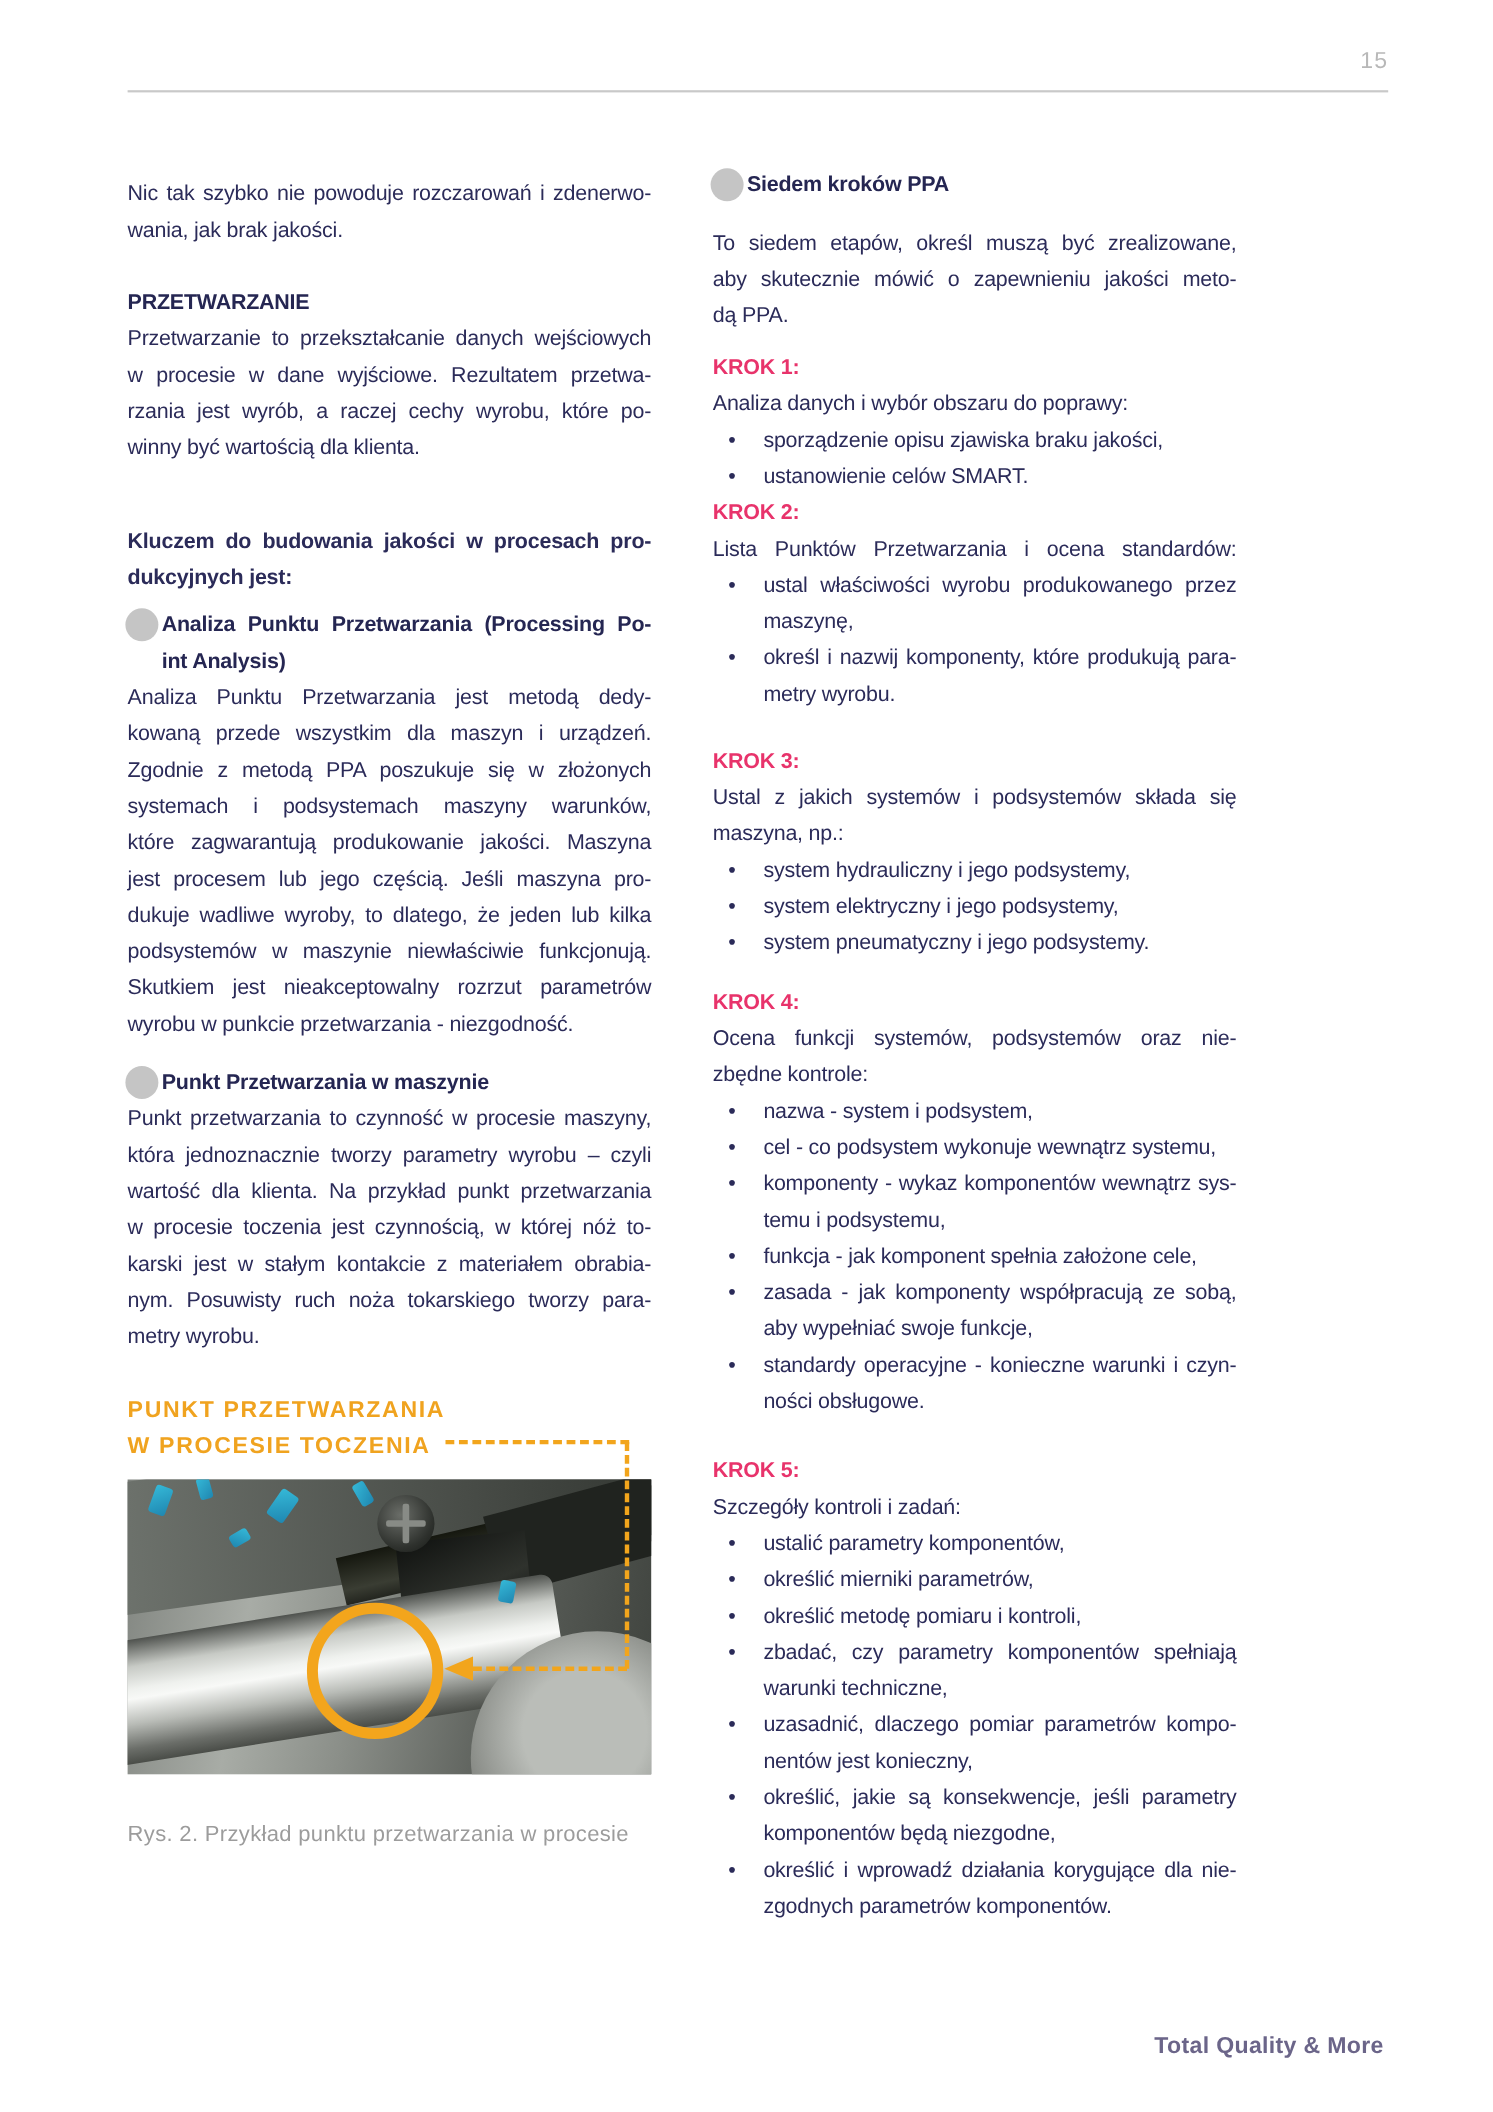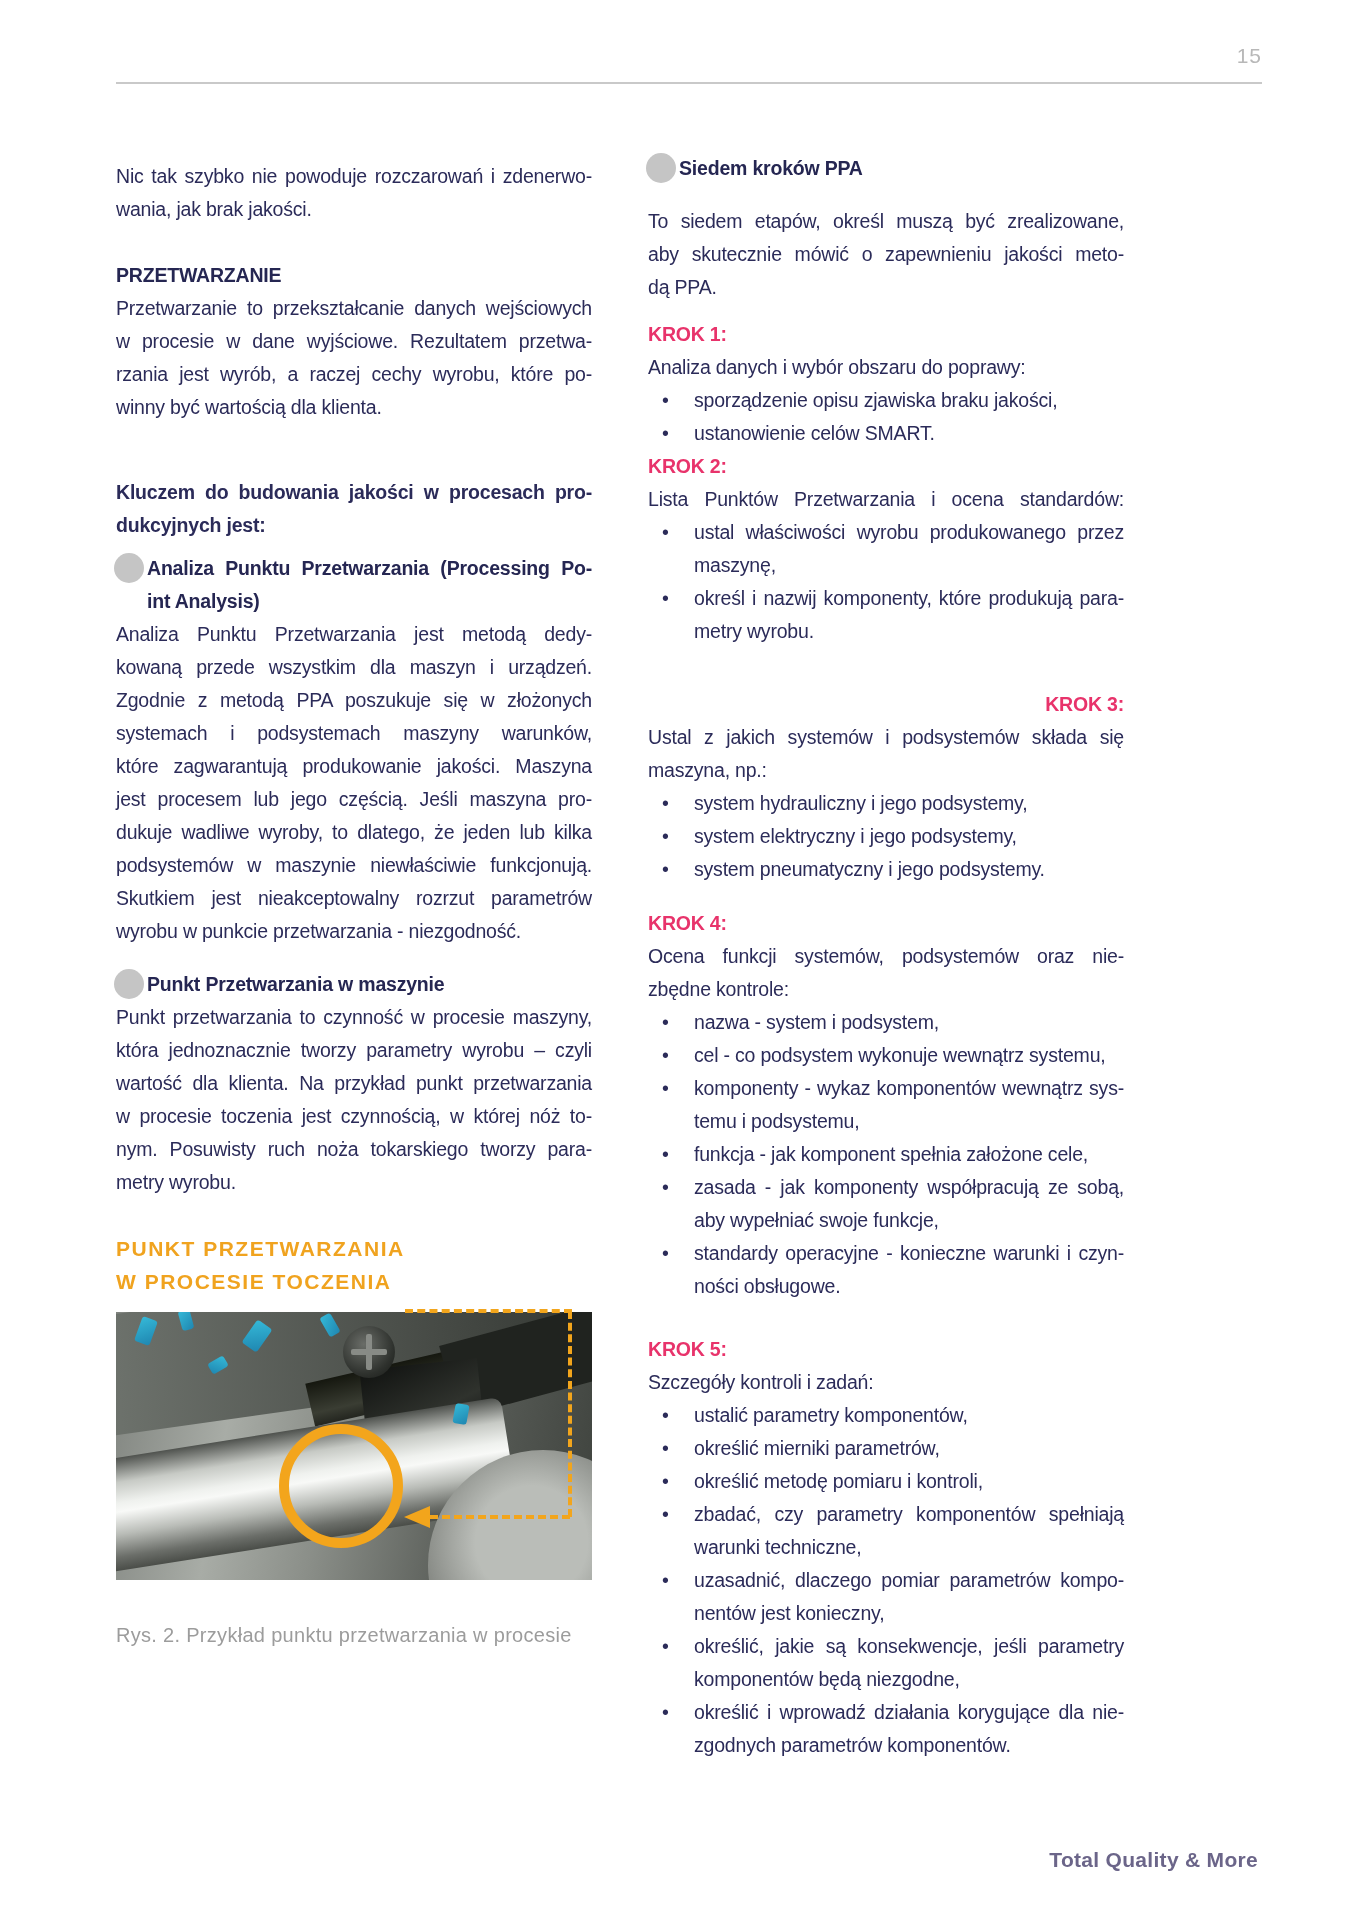--- a/index.html
+++ b/index.html
@@ -18,21 +18,21 @@
   .ln.b1::before{content:"\2022";position:absolute;left:14px;color:#2b2b59;}
   .h-small{font-weight:bold;line-height:33px;margin-top:33px;color:#252652;}
   .lc-p2{margin-top:0;}
   .lc-lead{margin-top:52px;}
   .item-heading{position:relative;padding-left:31px;margin-top:10px;font-weight:bold;color:#252652;}
   .item-heading.one{margin-top:20px;}
   .circle{position:absolute;left:-2px;top:1px;width:30px;height:30px;border-radius:50%;background:#c5c5c5;}
   .rightcol .head-row{position:relative;padding-left:31px;font-weight:bold;color:#252652;line-height:33px;}
   .rc-p{margin-top:20px;}
   .krok{font-weight:bold;color:#e8336b;line-height:33px;}
-  .s1{margin-top:14px;}.s2{}.s3{margin-top:40px;text-align:right;}.s4{margin-top:21px;}.s5{margin-top:30px;}
+  .s1{margin-top:14px;}.s2{}.s3{margin-top:28px;}.s4{margin-top:21px;}.s5{margin-top:30px;}
   .or-title{margin-top:33px;font-weight:bold;color:#f0a31f;letter-spacing:1.5px;line-height:33px;font-size:21px;}
   .photo{position:relative;margin-top:14px;width:476px;height:268px;overflow:hidden;
          background:linear-gradient(100deg,#7f837e 0%,#a8aca6 25%,#8b8f89 45%,#565a55 75%,#3e423d 100%);}
   .ph-top{position:absolute;left:-20px;top:-34px;width:560px;height:120px;transform:rotate(-8deg);
           background:linear-gradient(95deg,#6f746e,#474b46 60%,#2c302b);}
   .ph-rail{position:absolute;left:190px;top:34px;width:330px;height:44px;transform:rotate(-13deg);
            background:linear-gradient(#15170f,#3a3d33 70%,#23251f);}
   .ph-toolarm{position:absolute;left:330px;top:12px;width:160px;height:74px;transform:rotate(-15deg);background:#20231f;}
   .ph-tool{position:absolute;left:248px;top:52px;width:118px;height:92px;transform:rotate(-6deg);
            background:linear-gradient(160deg,#101210,#2f322d 55%,#070808);}
@@ -103,20 +103,21 @@
 
     <div class="item-heading one">
       <span class="circle"></span>
       <div class="ln l">Punkt Przetwarzania w maszynie</div>
     </div>
     <div>
         <div class="ln j">Punkt przetwarzania to czynność w procesie maszyny,</div>
         <div class="ln j">która jednoznacznie tworzy parametry wyrobu – czyli</div>
         <div class="ln j">wartość dla klienta. Na przykład punkt przetwarzania</div>
         <div class="ln j">w procesie toczenia jest czynnością, w której nóż to-</div>
+        <div class="ln j">karski jest w stałym kontakcie z materiałem obrabia-</div>
         <div class="ln j">nym. Posuwisty ruch noża tokarskiego tworzy para-</div>
         <div class="ln l">metry wyrobu.</div>
       </div>
 
     <div class="or-title">
         <div class="ln l">PUNKT PRZETWARZANIA</div>
         <div class="ln l">W PROCESIE TOCZENIA</div>
       </div>
 
     <div class="photo">

